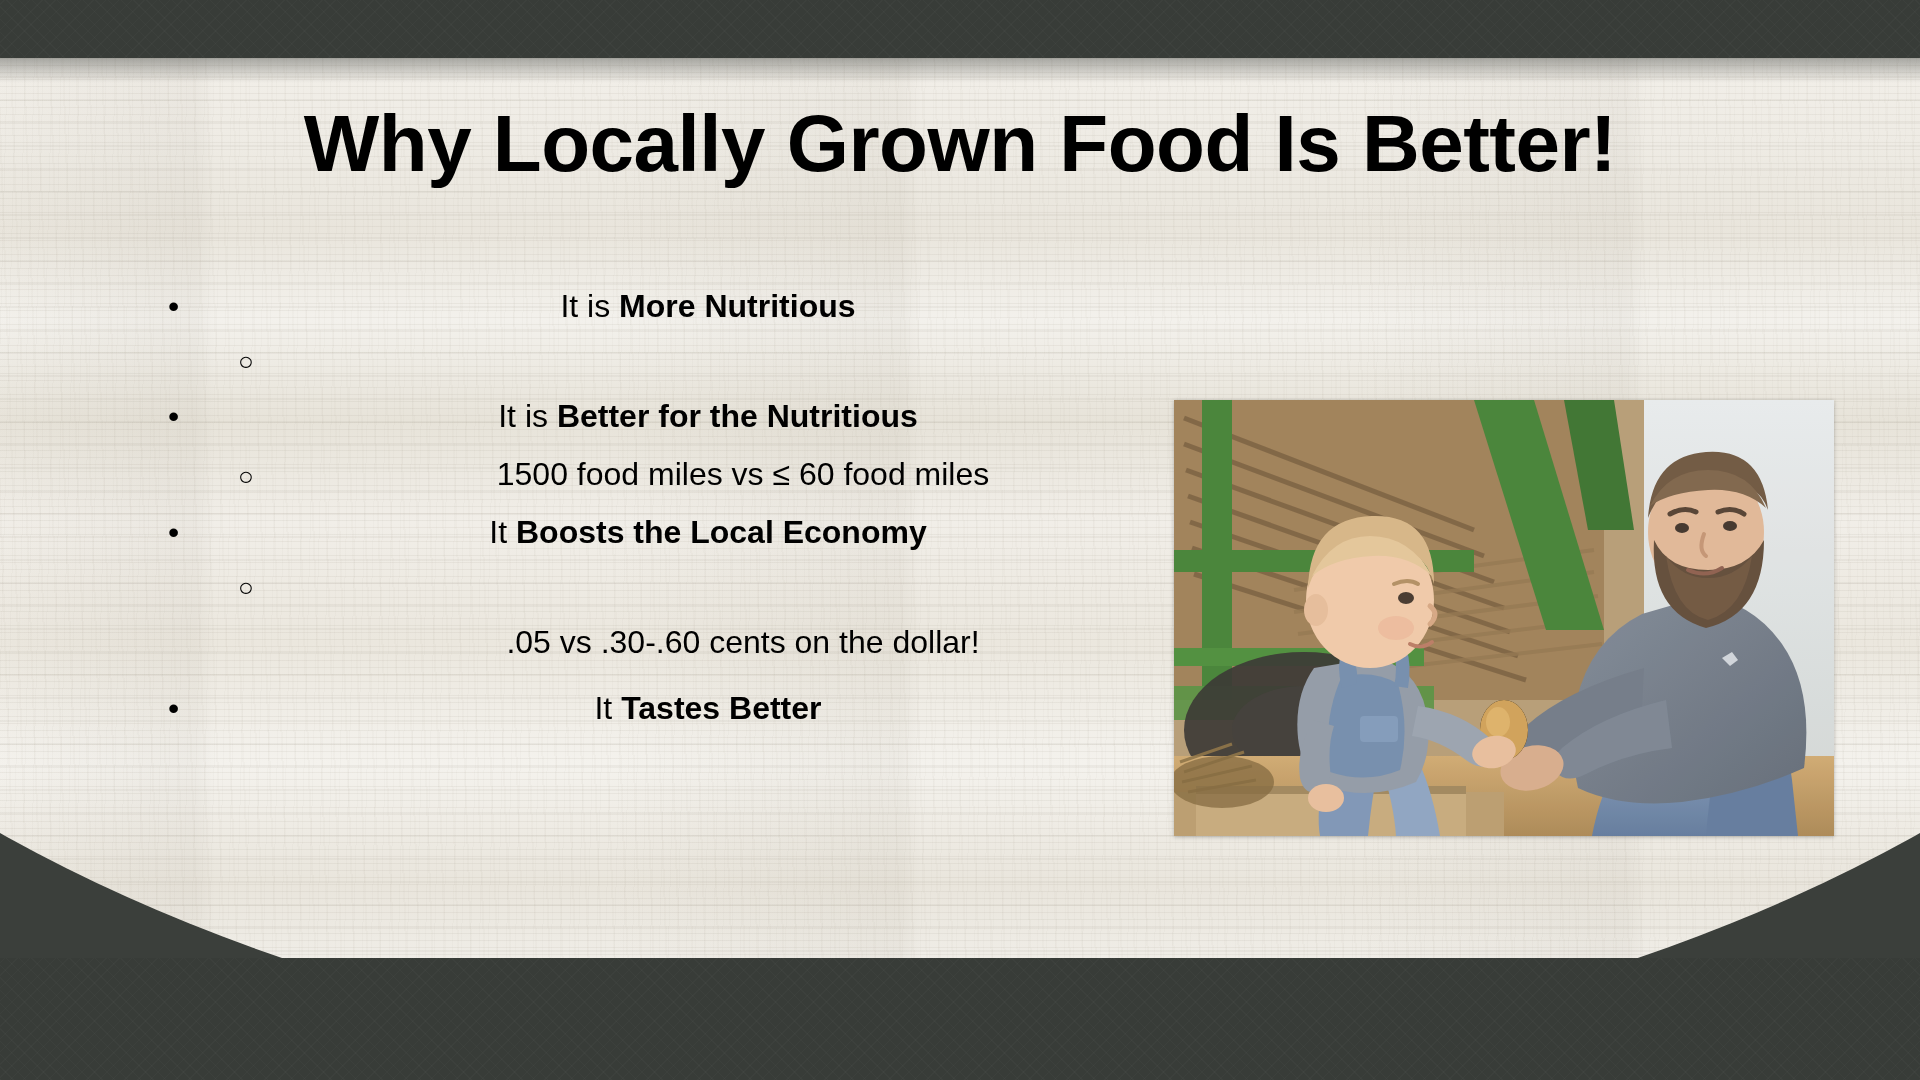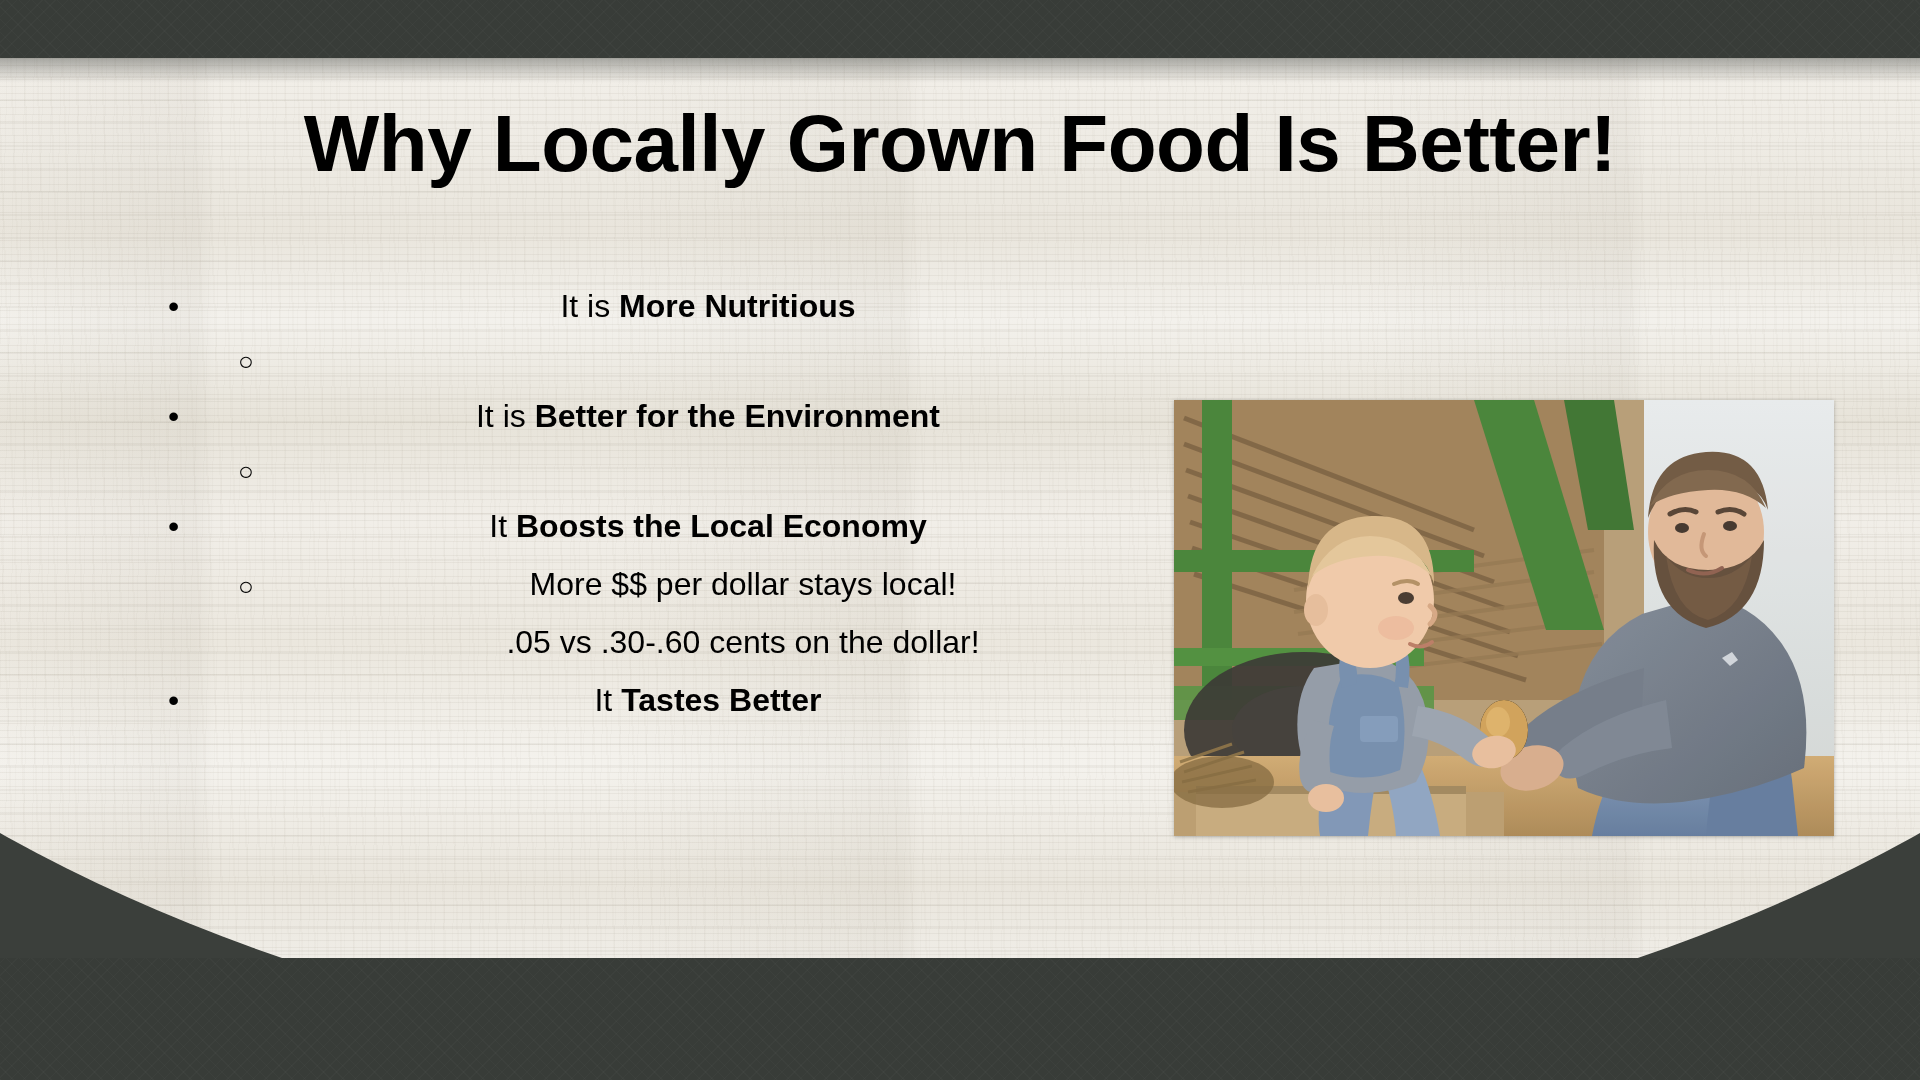--- a/index.html
+++ b/index.html
@@ -136,21 +136,21 @@
   }
   .row {
     display: flex;
     align-items: baseline;
     color: #000000;
     font-size: 32px;
     line-height: 1.0;
   }
   .lvl1 { margin-bottom: 26px; padding-left: 18px; }
   .lvl2 { margin-bottom: 26px; padding-left: 88px; }
-  .lvl2-noblt { margin-bottom: 26px; padding-left: 88px; }
+  .lvl2-noblt { margin-bottom: 34px; padding-left: 88px; }
 
   .marker {
     flex: 0 0 auto;
     width: 58px;
     font-size: 32px;
     line-height: 1.0;
     color: #000000;
   }
   .marker.hollow { font-size: 26px; }
   .marker.blank { visibility: hidden; }
@@ -195,35 +195,35 @@
       <span class="marker">•</span>
       <span class="rowtext"><span>It is </span><b>More Nutritious</b></span>
     </div>
 
     <div class="row lvl2">
       <span class="marker hollow">○</span>
     </div>
 
     <div class="row lvl1">
       <span class="marker">•</span>
-      <span class="rowtext"><span>It is </span><b>Better for the Environment</b></span>
+      <span class="rowtext"><span>It is </span><b>Better for the Nutritious</b></span>
     </div>
 
     <div class="row lvl2">
       <span class="marker hollow">○</span>
+      <span class="rowtext"><span>1500 food miles vs ≤ 60 food miles</span><b></b></span>
     </div>
 
     <div class="row lvl1">
       <span class="marker">•</span>
       <span class="rowtext"><span>It </span><b>Boosts the Local Economy</b></span>
     </div>
 
     <div class="row lvl2">
       <span class="marker hollow">○</span>
-      <span class="rowtext"><span>More $$ per dollar stays local!</span><b></b></span>
     </div>
 
     <div class="row lvl2-noblt">
       <span class="marker blank"></span>
       <span class="rowtext"><span>.05 vs .30-.60 cents on the dollar!</span><b></b></span>
     </div>
 
     <div class="row lvl1">
       <span class="marker">•</span>
       <span class="rowtext"><span>It </span><b>Tastes Better</b></span>

